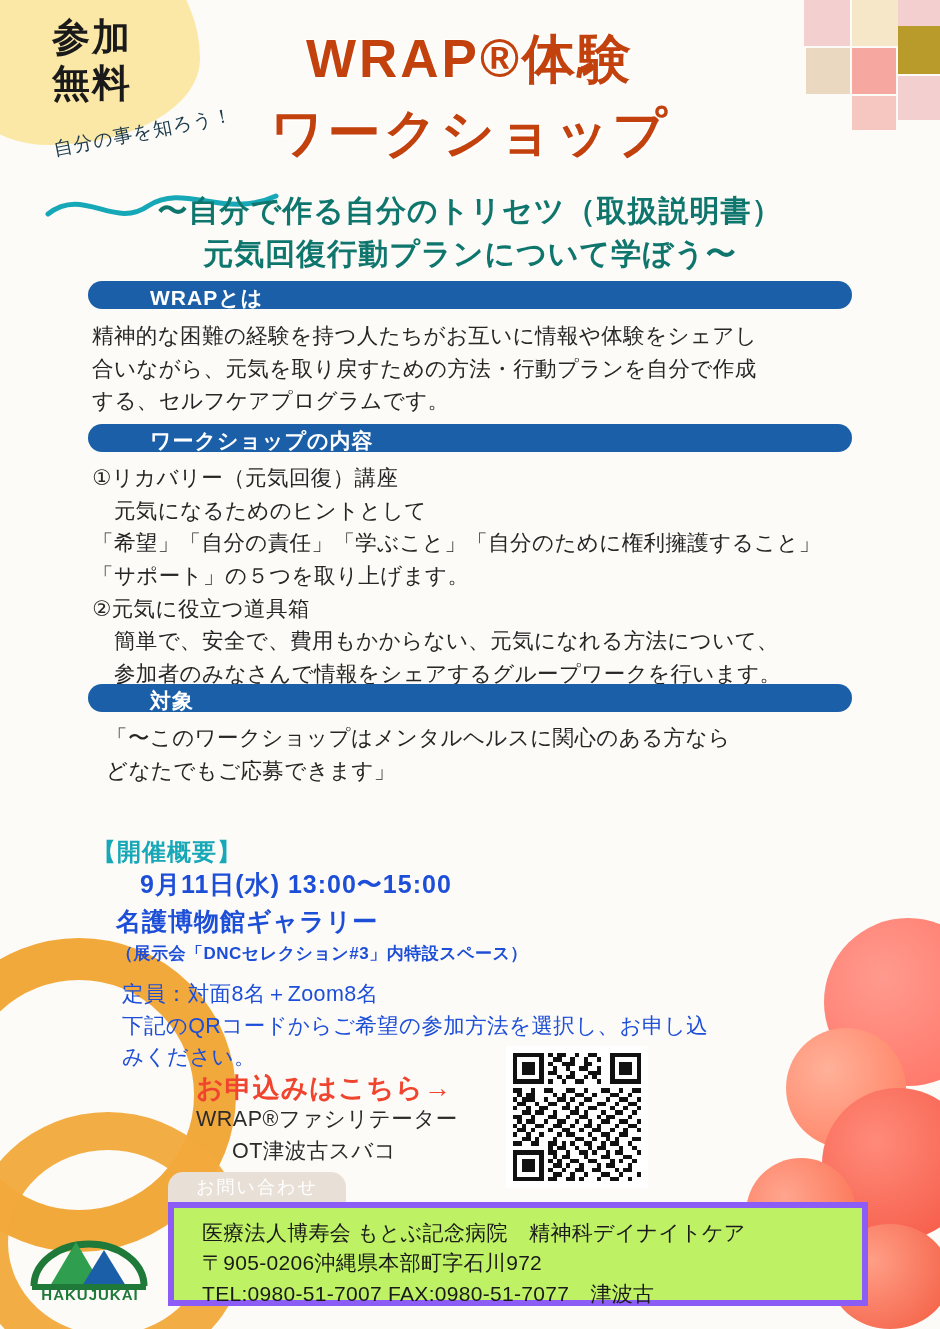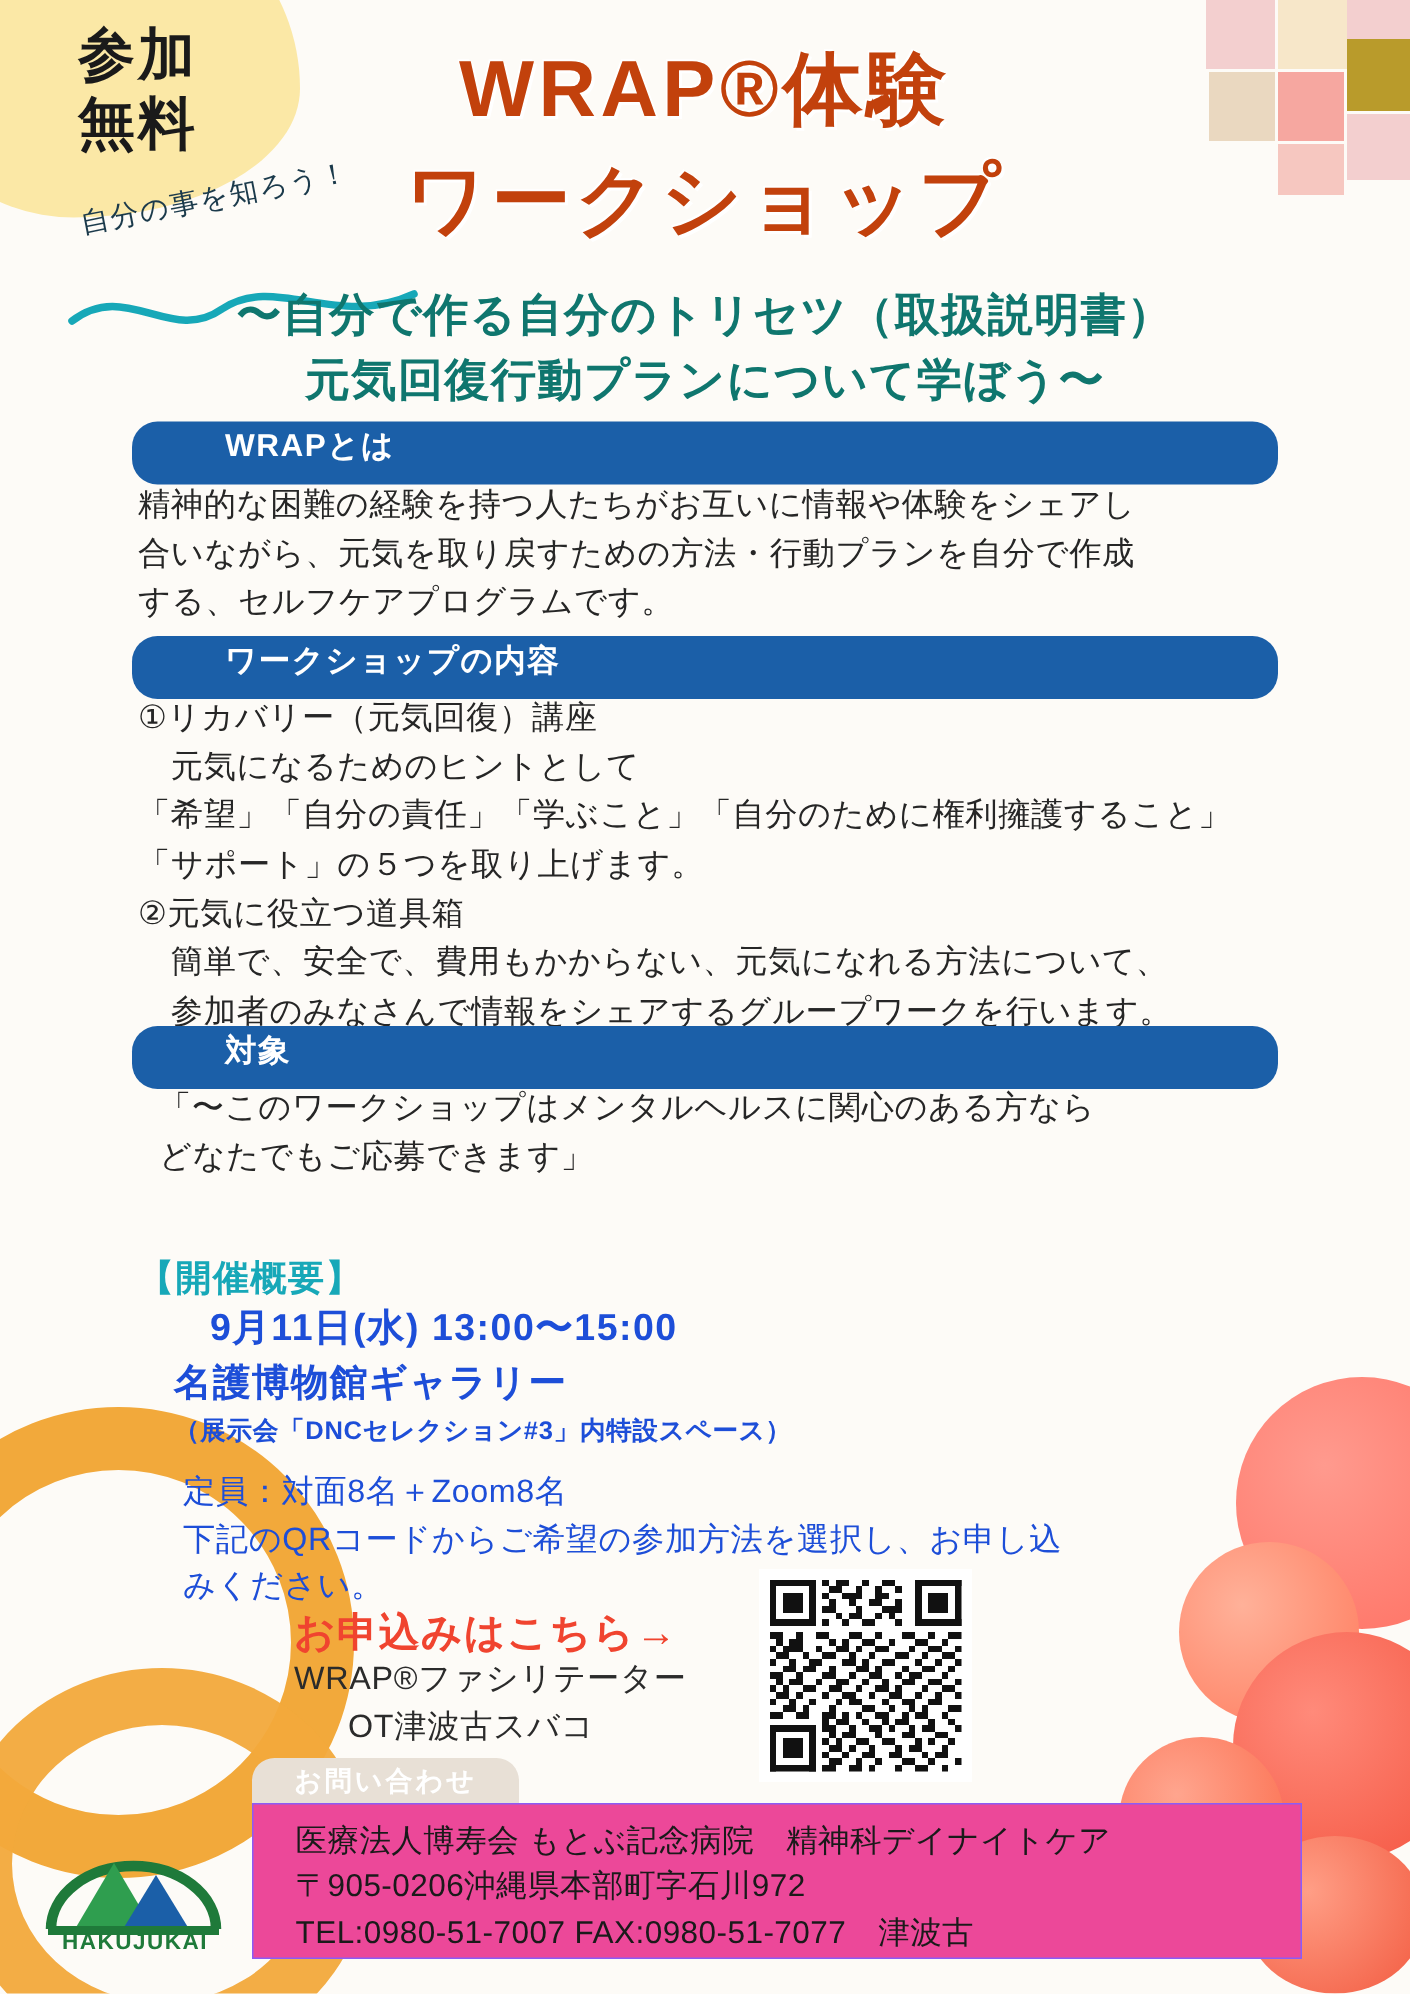--- a/index.html
+++ b/index.html
@@ -75,21 +75,21 @@
   .title1{top:24px;font-size:53px;}
   .title2{top:98px;font-size:53px;}
 
   .subtitle{
     position:absolute;left:0;right:0;text-align:center;color:#0f766e;
     font-weight:bold;font-size:30px;line-height:1.42;top:190px;letter-spacing:1px;
   }
 
   
   .bar{
-    position:absolute;left:88px;width:764px;height:42px;
+    position:absolute;left:88px;width:764px;height:28px;
     background:#1b5fa8;border-radius:17px;color:#fff;
     font-weight:bold;font-size:21px;line-height:33px;padding-left:62px;
     box-sizing:border-box;letter-spacing:1px;
   }
   .bar.b1{top:281px;}
   .bar.b2{top:424px;}
   .bar.b3{top:684px;}
 
   .body-txt{
     position:absolute;left:92px;width:776px;
@@ -121,25 +121,25 @@
 
   
   .qr{position:absolute;left:506px;top:1046px;width:142px;height:142px;background:#fff;
      padding:7px;box-sizing:border-box;}
   .qr svg{display:block;}
 
   
   .ask-pill{
     position:absolute;left:168px;top:1172px;width:178px;height:30px;
     background:#e8e0d6;border-radius:15px 15px 0 0;color:#fff;font-size:18px;
-    text-align:center;line-height:30px;letter-spacing:2px;font-weight:bold;
+    text-align:center;line-height:30px;letter-spacing:2px;
   }
   .contact-box{
     position:absolute;left:168px;top:1202px;width:700px;height:104px;
-    background:#ec4899;border:1px solid #8b5cf6;box-sizing:border-box;
+    background:#bef264;border:6px solid #8b5cf6;box-sizing:border-box;
     padding:10px 0 0 28px;
   }
   .contact-box div{font-size:21px;line-height:1.45;color:#1a1a1a;letter-spacing:.3px;}
 
   
   .logo{position:absolute;left:24px;top:1208px;width:130px;height:100px;}
   .logo-text{
     position:absolute;left:20px;top:1286px;width:140px;text-align:center;
     font-size:15px;font-weight:bold;color:#1f7a3a;letter-spacing:1px;
   }

